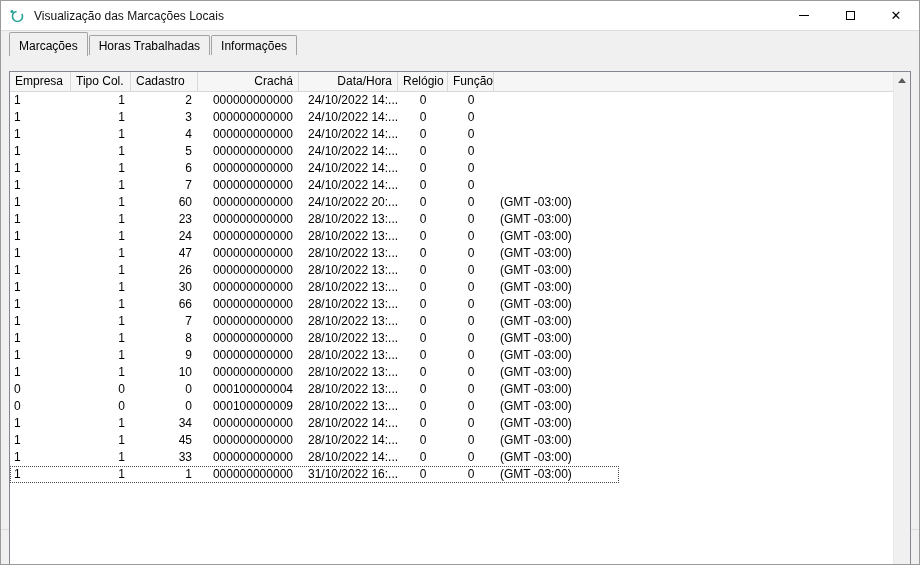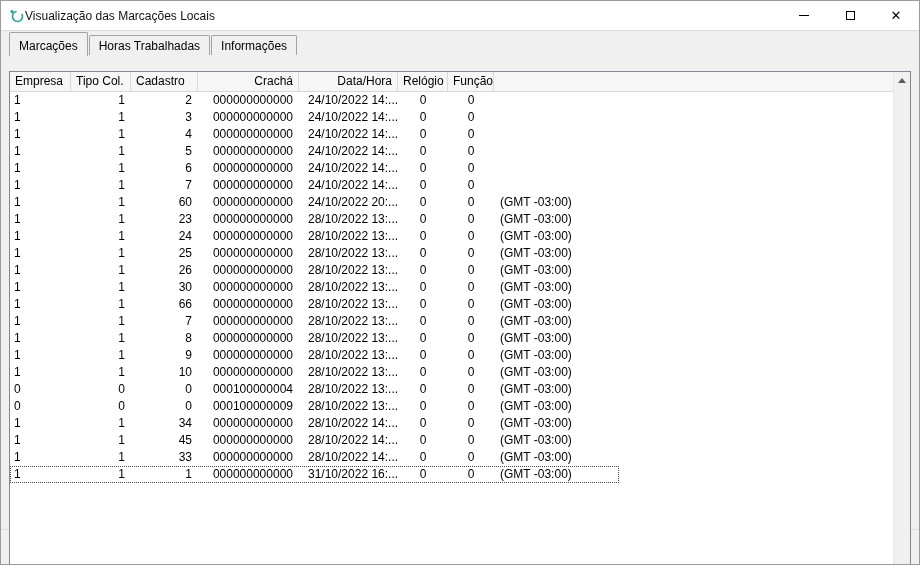--- a/index.html
+++ b/index.html
@@ -6,21 +6,21 @@
   * { box-sizing:border-box; }
   .window {
     width:920px; height:565px; position:relative; overflow:hidden;
     background:#f0f0f0; border:1px solid #9b9b9b;
     font-family:"Liberation Sans", sans-serif; font-size:12px; color:#000;
   }
   
   .titlebar { height:30px; background:#ffffff; display:flex; align-items:center;
     padding-left:8px; border-bottom:1px solid #dcdcdc; }
   .app-icon { width:16px; height:16px; display:inline-flex; }
-  .titlebar .title { margin-left:0; font-size:12px; color:#111; }
+  .titlebar .title { margin-left:9px; font-size:12px; color:#111; }
   .win-controls { margin-left:auto; display:flex; height:100%; }
   .win-btn { width:46px; height:100%; display:flex; align-items:center; justify-content:center; cursor:default; }
   .glyph-min { width:10px; height:1px; background:#000; display:block; }
   .glyph-max { width:9px; height:9px; border:1px solid #000; display:block; }
   .glyph-close { font-size:13px; line-height:1; color:#000; }
   
   .header-panel { height:46px; padding:6px 12px; border-bottom:1px solid #e2e2e2; }
   .header-title { font-weight:bold; line-height:16px; }
   .header-subtitle { line-height:16px; }
   
@@ -192,21 +192,21 @@
           <div class="cell" style="width: 67px; text-align: right;">24</div>
           <div class="cell" style="width: 101px; text-align: right;">000000000000</div>
           <div class="cell" style="width: 99px; text-align: left;">28/10/2022 13:...</div>
           <div class="cell" style="width: 50px; text-align: center;">0</div>
           <div class="cell" style="width: 46px; text-align: center;">0</div>
           <div class="cell" style="width: 124px; text-align: left;">(GMT -03:00)</div>
         </div>
         <div class="lv-row">
           <div class="cell" style="width: 61px; text-align: left;">1</div>
           <div class="cell" style="width: 60px; text-align: right;">1</div>
-          <div class="cell" style="width: 67px; text-align: right;">25</div>
+          <div class="cell" style="width: 67px; text-align: right;">47</div>
           <div class="cell" style="width: 101px; text-align: right;">000000000000</div>
           <div class="cell" style="width: 99px; text-align: left;">28/10/2022 13:...</div>
           <div class="cell" style="width: 50px; text-align: center;">0</div>
           <div class="cell" style="width: 46px; text-align: center;">0</div>
           <div class="cell" style="width: 124px; text-align: left;">(GMT -03:00)</div>
         </div>
         <div class="lv-row">
           <div class="cell" style="width: 61px; text-align: left;">1</div>
           <div class="cell" style="width: 60px; text-align: right;">1</div>
           <div class="cell" style="width: 67px; text-align: right;">26</div>

